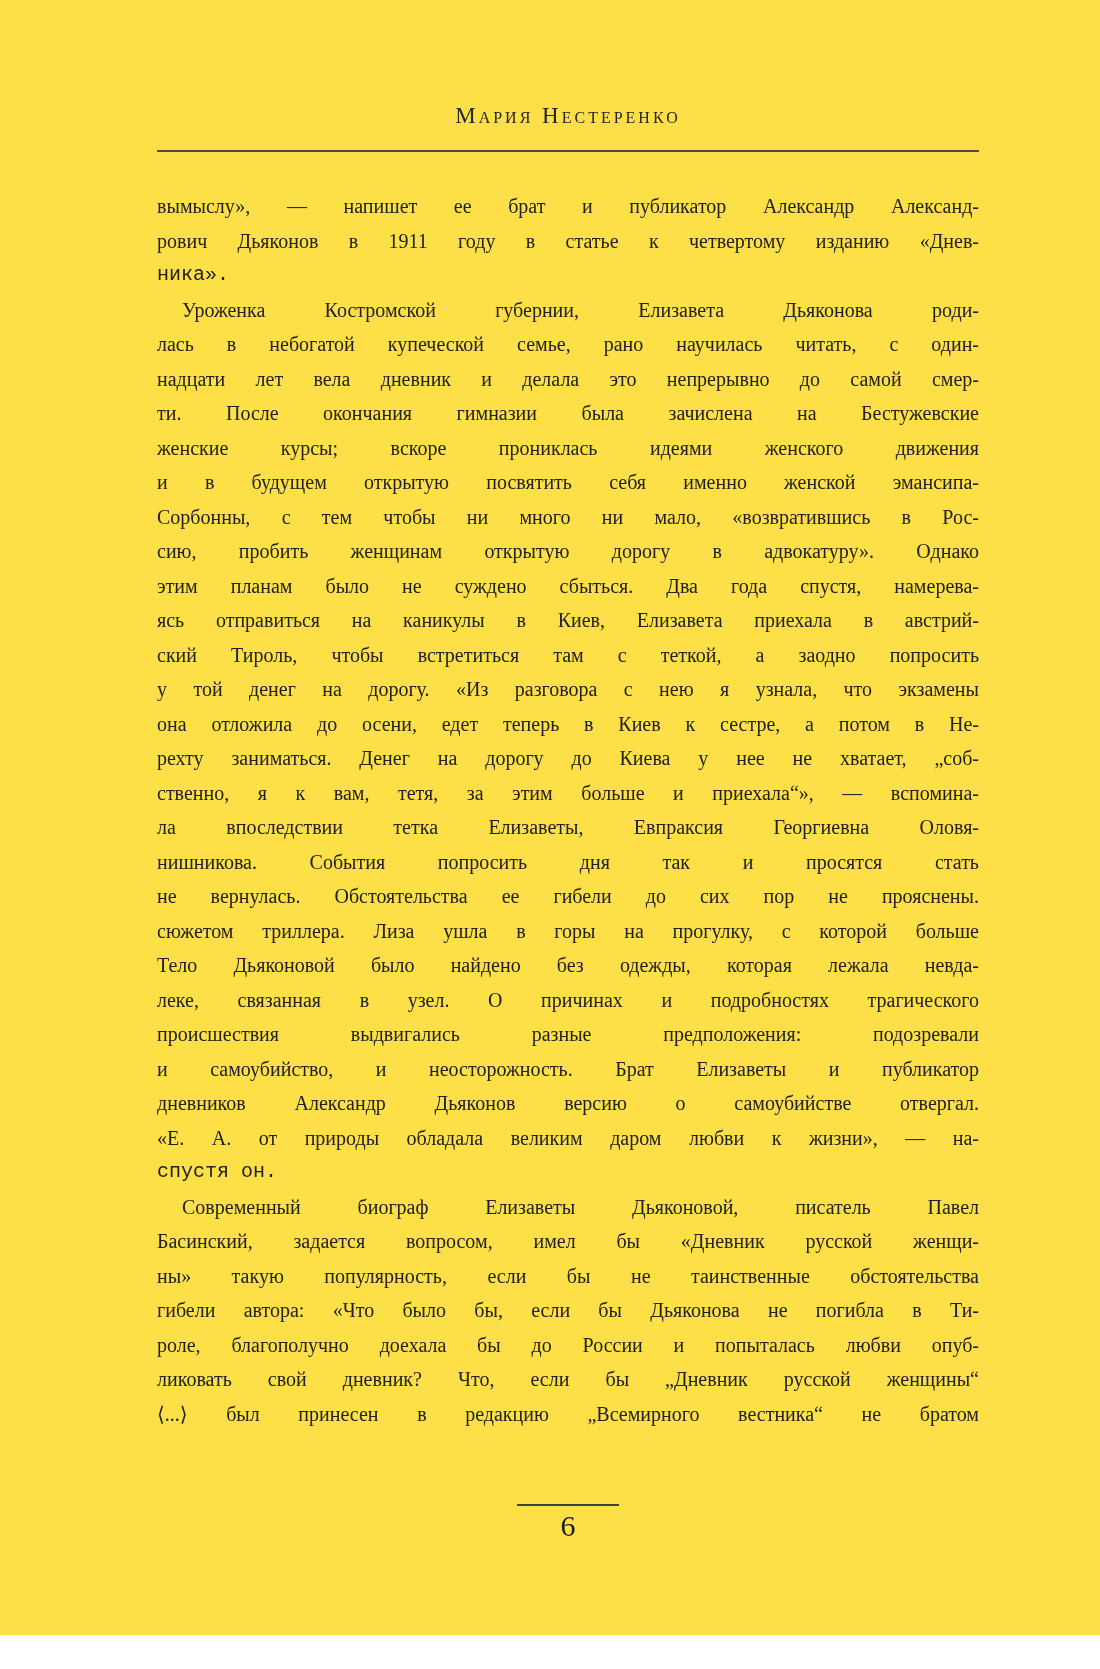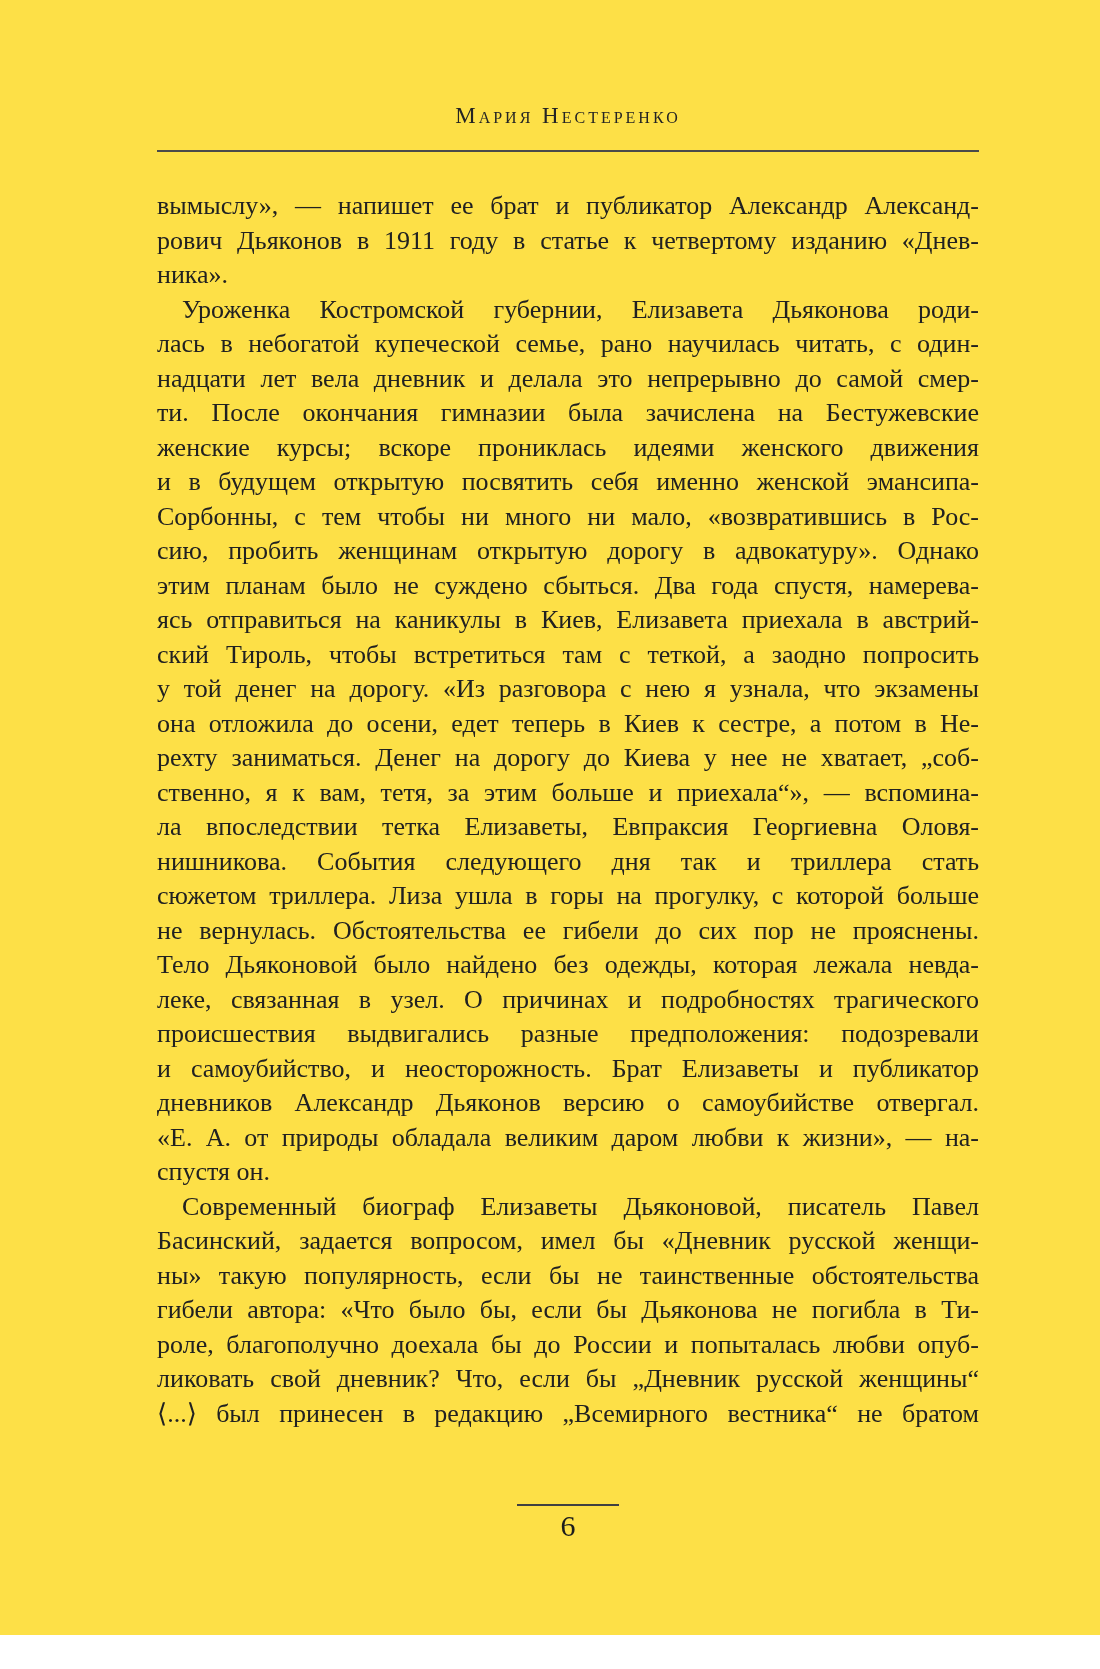--- a/index.html
+++ b/index.html
@@ -41,32 +41,33 @@
     left: 0;
     width: 100%;
     height: 2px;
     background: #4a4a4a;
   }
   .body-text {
     position: absolute;
     top: 189px;
     left: 0;
     width: 100%;
-    font-size: 26px;
+    font-size: 20px;
     color: #212121;
   }
   .line {
     height: 34.5px;
     line-height: 34.5px;
     text-align: justify;
     text-align-last: justify;
     white-space: normal;
   }
   .line.flush {
     text-align-last: left;
+    font-family: Liberation Mono, monospace;
   }
   .line.indent {
     padding-left: 25px;
   }
   .footer-rule {
     position: absolute;
     top: 1504px;
     left: 50%;
     margin-left: -51px;
     width: 102px;
@@ -106,23 +107,23 @@
         <div class="line">Сорбонны, с тем чтобы ни много ни мало, «возвратившись в Рос-</div>
         <div class="line">сию, пробить женщинам открытую дорогу в адвокатуру». Однако</div>
         <div class="line">этим планам было не суждено сбыться. Два года спустя, намерева-</div>
         <div class="line">ясь отправиться на каникулы в Киев, Елизавета приехала в австрий-</div>
         <div class="line">ский Тироль, чтобы встретиться там с теткой, а заодно попросить</div>
         <div class="line">у той денег на дорогу. «Из разговора с нею я узнала, что экзамены</div>
         <div class="line">она отложила до осени, едет теперь в Киев к сестре, а потом в Не-</div>
         <div class="line">рехту заниматься. Денег на дорогу до Киева у нее не хватает, „соб-</div>
         <div class="line">ственно, я к вам, тетя, за этим больше и приехала“», — вспомина-</div>
         <div class="line">ла впоследствии тетка Елизаветы, Евпраксия Георгиевна Оловя-</div>
-        <div class="line">нишникова. События следующего дня так и триллера стать</div>
+        <div class="line">нишникова. События попросить дня так и просятся стать</div>
+        <div class="line">не вернулась. Обстоятельства ее гибели до сих пор не прояснены.</div>
         <div class="line">сюжетом триллера. Лиза ушла в горы на прогулку, с которой больше</div>
-        <div class="line">не вернулась. Обстоятельства ее гибели до сих пор не прояснены.</div>
         <div class="line">Тело Дьяконовой было найдено без одежды, которая лежала невда-</div>
         <div class="line">леке, связанная в узел. О причинах и подробностях трагического</div>
         <div class="line">происшествия выдвигались разные предположения: подозревали</div>
         <div class="line">и самоубийство, и неосторожность. Брат Елизаветы и публикатор</div>
         <div class="line">дневников Александр Дьяконов версию о самоубийстве отвергал.</div>
         <div class="line">«Е. А. от природы обладала великим даром любви к жизни», — на-</div>
         <div class="line flush">спустя он.</div>
         <div class="line indent">Современный биограф Елизаветы Дьяконовой, писатель Павел</div>
         <div class="line">Басинский, задается вопросом, имел бы «Дневник русской женщи-</div>
         <div class="line">ны» такую популярность, если бы не таинственные обстоятельства</div>

